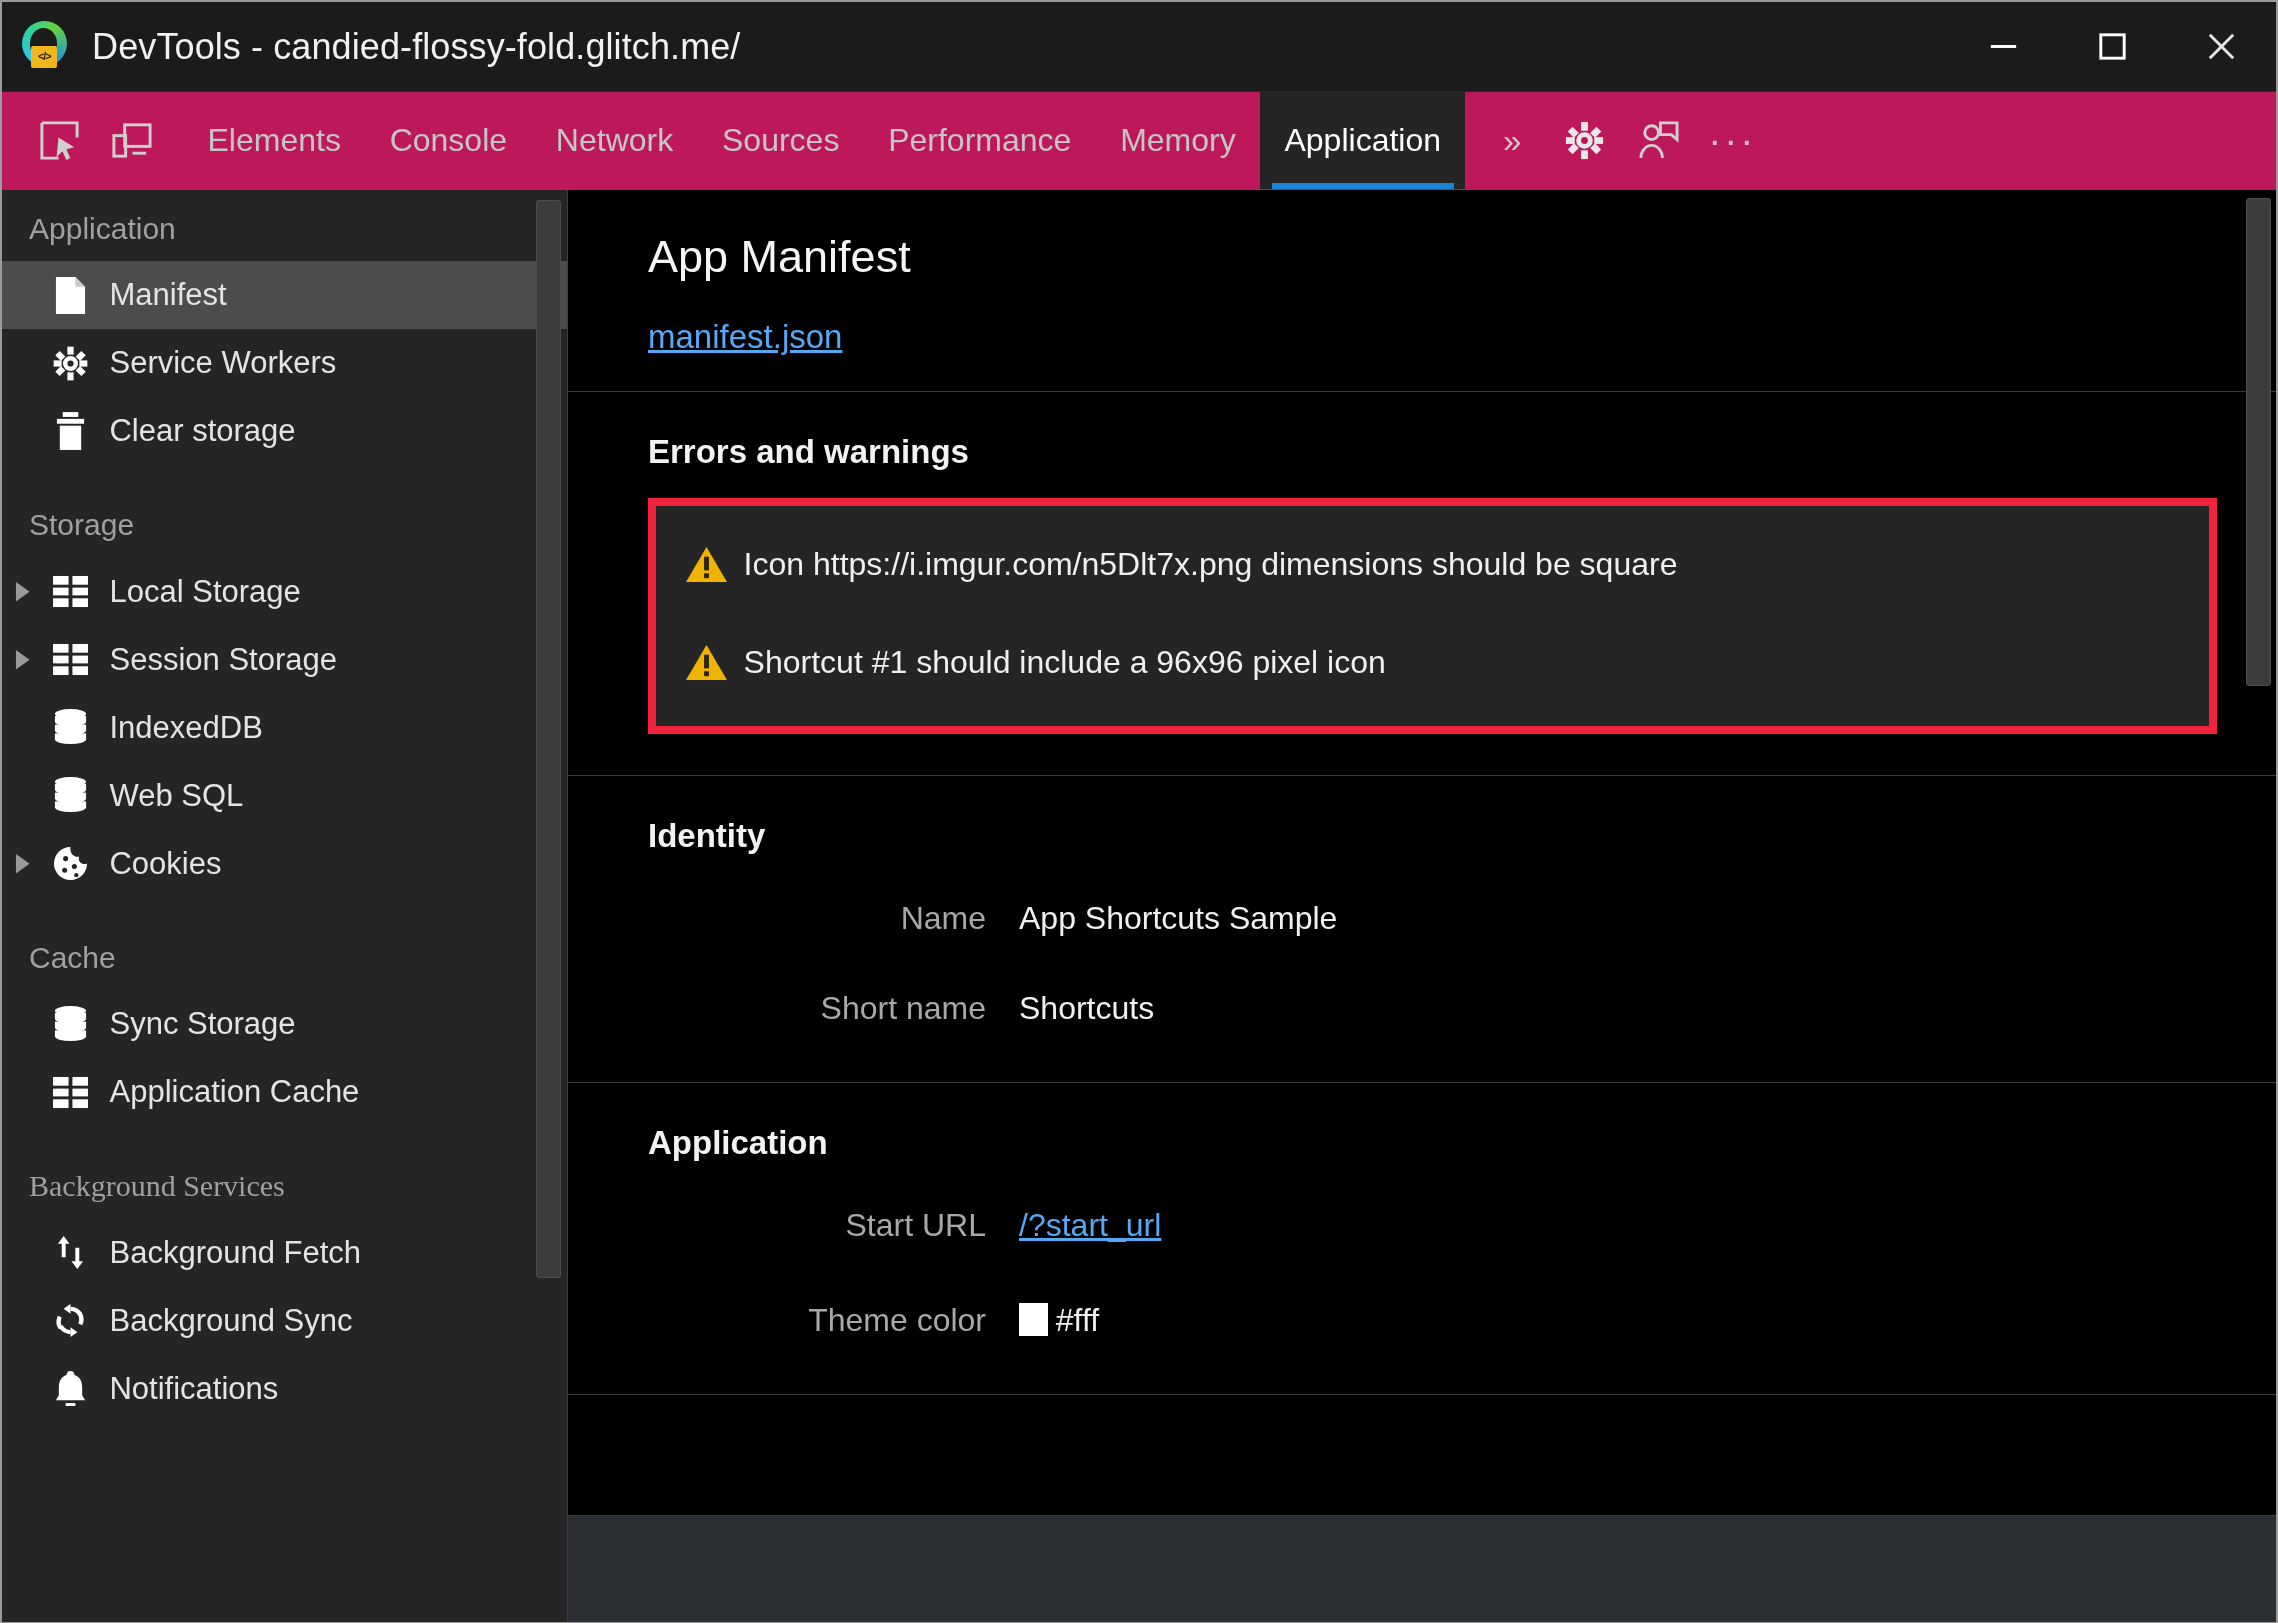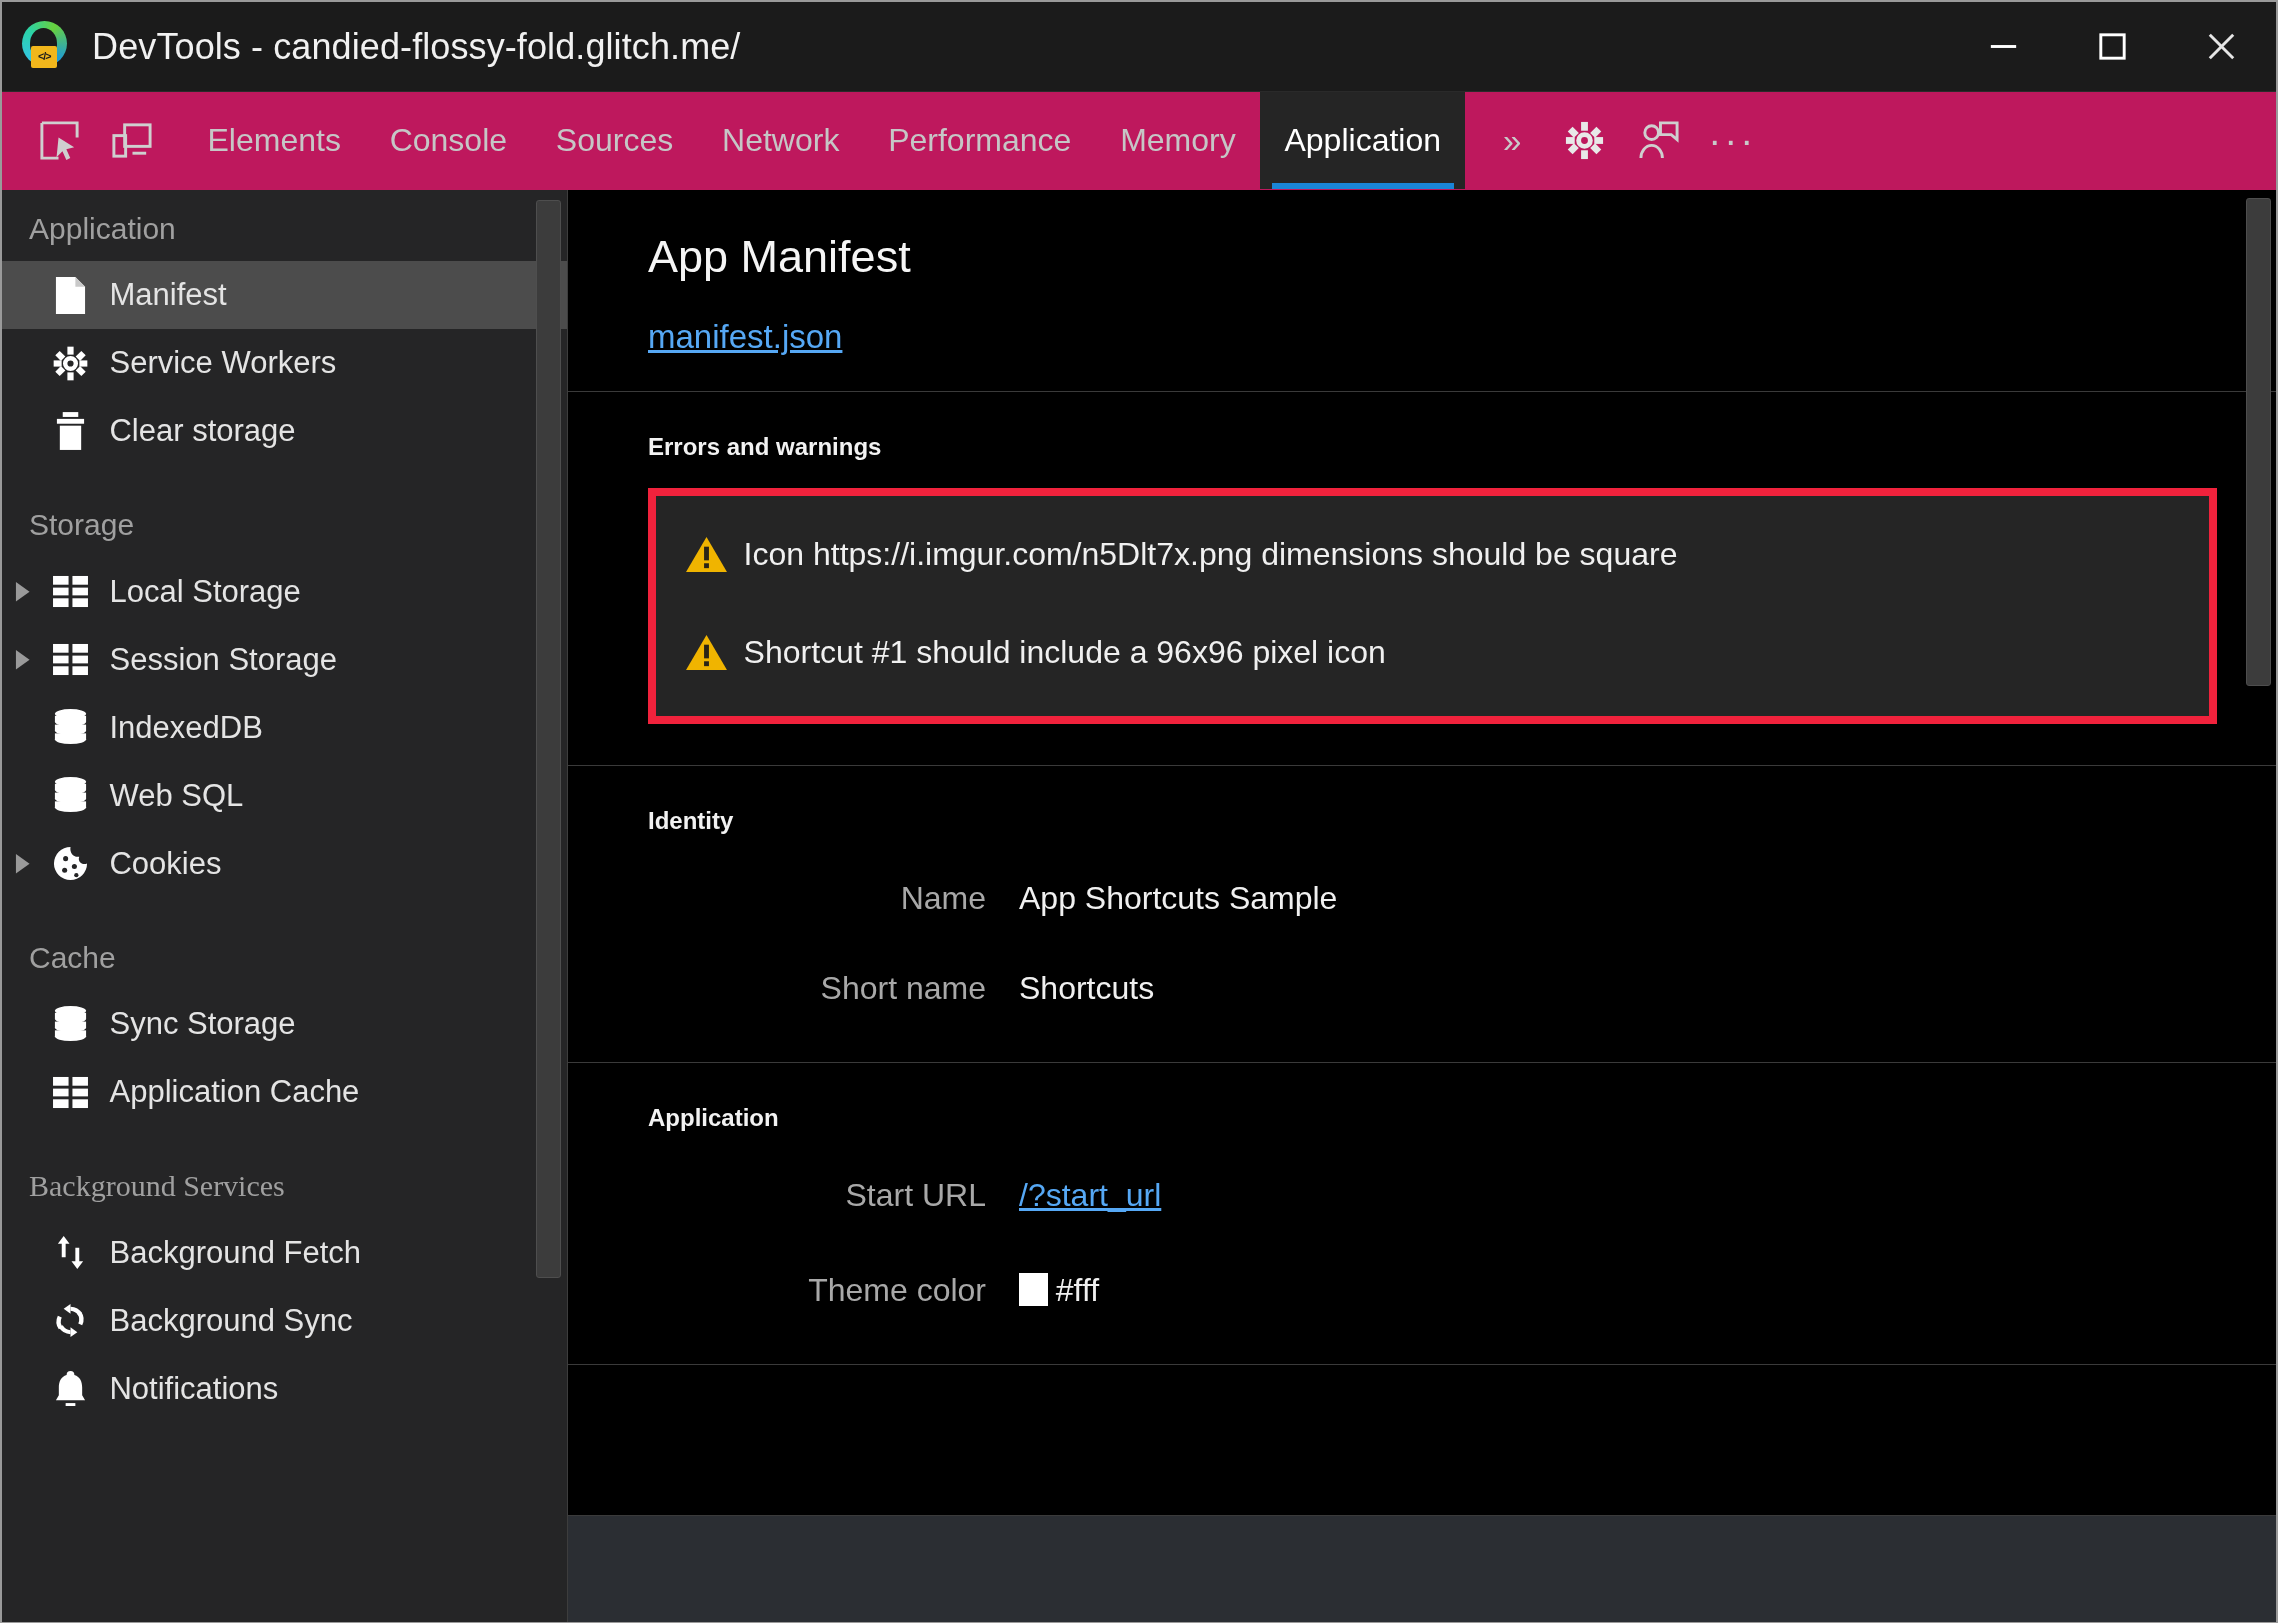--- a/index.html
+++ b/index.html
@@ -125,21 +125,21 @@
     flex: 1 1 auto; background: #000000; position: relative;
     overflow: hidden;
   }
   .pad { padding-left: 80px; padding-right: 59px; }
   .page-title { color: #f5f5f5; font-size: 45px; padding-top: 41px; }
   .man-link {
     display: inline-block; margin-top: 35px;
     color: #56a8f5; font-size: 33px; text-decoration: underline;
   }
   .divider { height: 1px; background: #3a3a3a; margin-top: 35px; }
-  .sec-head { color: #f2f2f2; font-size: 24px; font-weight: bold; padding-top: 41px; }
+  .sec-head { color: #f2f2f2; font-size: 33px; font-weight: bold; padding-top: 41px; }
 
   .errbox {
     margin: 27px 0 0 0; border: 8.8px solid #f1223c;
     background: #252525; padding: 21.5px 0 27px 0;
   }
   .errrow {
     display: flex; align-items: center; padding: 17.6px 29px; color: #f0f0f0; font-size: 32px;
     white-space: nowrap;
   }
   .warn-ico { width: 43px; height: 39px; margin-right: 15.6px; flex: 0 0 43px; }
@@ -216,24 +216,24 @@
     </div>
     <div class="tool-gap"></div>
     <div class="tabs">
       <div class="tab">
           <span>Elements</span>
         </div>
       <div class="tab">
           <span>Console</span>
         </div>
       <div class="tab">
+          <span>Network</span>
+        </div>
+      <div class="tab">
           <span>Sources</span>
-        </div>
-      <div class="tab">
-          <span>Network</span>
         </div>
       <div class="tab">
           <span>Performance</span>
         </div>
       <div class="tab">
           <span>Memory</span>
         </div>
       <div class="tab active">
           <span>Application</span>
         </div>

